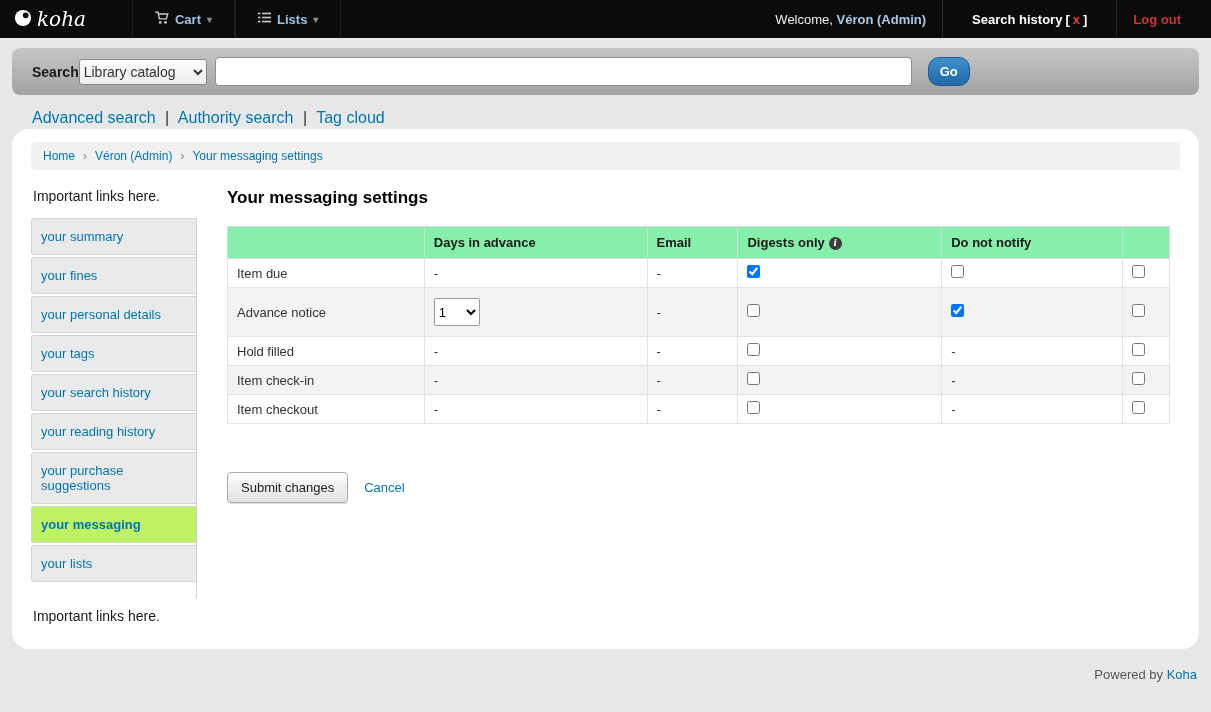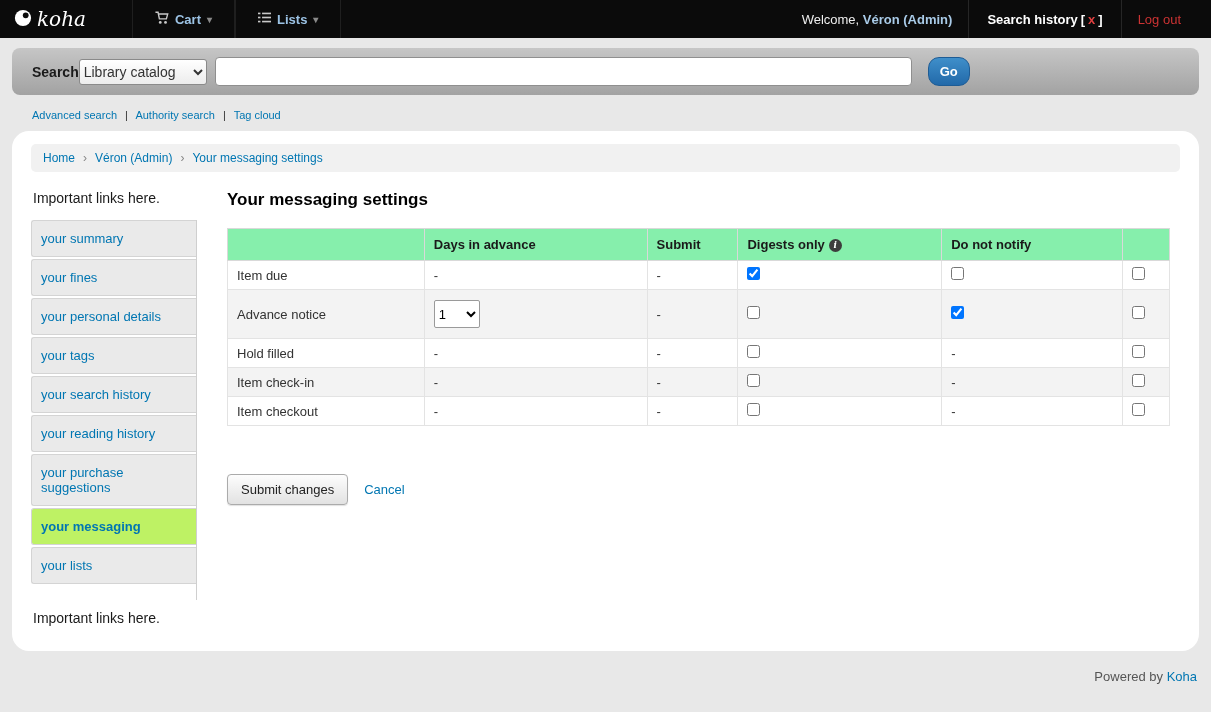--- a/index.html
+++ b/index.html
@@ -10,33 +10,33 @@
   
   .navbar { height:38px; background:#0b0b0b; display:flex; align-items:center; justify-content:space-between; padding:0 14px; }
   .nav-left { display:flex; align-items:center; height:100%; }
   .brand { display:flex; align-items:center; gap:5px; color:#fff; margin-right:46px; }
   .brand-text { font-family:"DejaVu Serif", serif; font-style:italic; font-size:20px; color:#fff; }
   .nav-item { display:flex; align-items:center; gap:6px; color:#9cc3e5; font-weight:bold; font-size:13px; padding:0 22px; height:38px; border-left:1px solid #1f1f1f; border-right:1px solid #1f1f1f; }
   .caret { color:#8a8a8a; font-size:10px; }
   .nav-right { display:flex; align-items:center; height:100%; }
   .welcome { color:#eee; padding:0 16px; }
   .username { color:#a9cbe8; font-weight:bold; }
-  .search-history { color:#fff; font-weight:bold; padding:0 18px; height:38px; display:flex; align-items:center; gap:3px; border-left:1px solid #262626; }
+  .search-history { color:#fff; font-weight:bold; padding:0 29px; height:38px; display:flex; align-items:center; gap:3px; border-left:1px solid #262626; }
   .red-x { color:#e04040; font-weight:bold; }
-  .logout { color:#cc3333; font-weight:normal; padding:0 16px; height:38px; display:flex; align-items:center; border-left:1px solid #262626; }
+  .logout { color:#cc3333; font-weight:bold; padding:0 16px; height:38px; display:flex; align-items:center; border-left:1px solid #262626; }
 
   
   .masthead { margin:10px 12px 0; background:linear-gradient(#c6c6c6,#a2a2a2); border-radius:8px; padding:10px 20px; display:flex; align-items:center; height:47px; }
   .search-label { font-weight:bold; font-size:14px; color:#1a1a1a; }
   .catalog-select { height:26px; width:128px; font-size:14px; border:1px solid #8a8a8a; border-radius:3px; background:linear-gradient(#fff,#ececec); color:#333; }
   .search-input { height:29px; width:697px; margin-left:8px; border:1px solid #8f8f8f; border-radius:4px; padding:0 8px; font-size:13px; background:#fff; }
   .go-btn { height:29px; width:42px; margin-left:16px; background:linear-gradient(#3f8fca,#2269a9); color:#fff; font-weight:bold; font-size:13px; border:1px solid #1e5c95; border-radius:11px; cursor:pointer; }
 
   
-  .quicklinks { margin:14px 0 10px 32px; font-size:11px; }
+  .quicklinks { margin:14px 0 2px 32px; font-size:16px; }
   .quicklinks a { color:#0076b2; }
   .qsep { color:#333; margin:0 5px; }
 
   
   .main-box { margin:0 12px; background:#fff; border-radius:17px; padding:13px 19px 14px; min-height:520px; }
   .breadcrumb { background:#f1f1f1; border-radius:5px; padding:7px 12px; font-size:12px; color:#666; }
   .breadcrumb a { color:#0076b2; }
   .bsep { color:#888; margin:0 8px; font-size:12px; }
 
   .columns { display:flex; margin-top:14px; }
@@ -175,21 +175,21 @@
             <col style="width:223px">
             <col style="width:91px">
             <col style="width:204px">
             <col style="width:181px">
             <col style="width:47px">
         </colgroup>
         <thead>
           <tr>
             <th></th>
             <th>Days in advance</th>
-            <th>Submit</th>
+            <th>Email</th>
             <th><span>Digests only</span><span class="info-icon">i</span></th>
             <th>Do not notify</th>
             <th></th>
           </tr>
         </thead>
         <tbody>
           <tr>
             <td>Item due</td>
             <td>-</td>
             <td>-</td>

